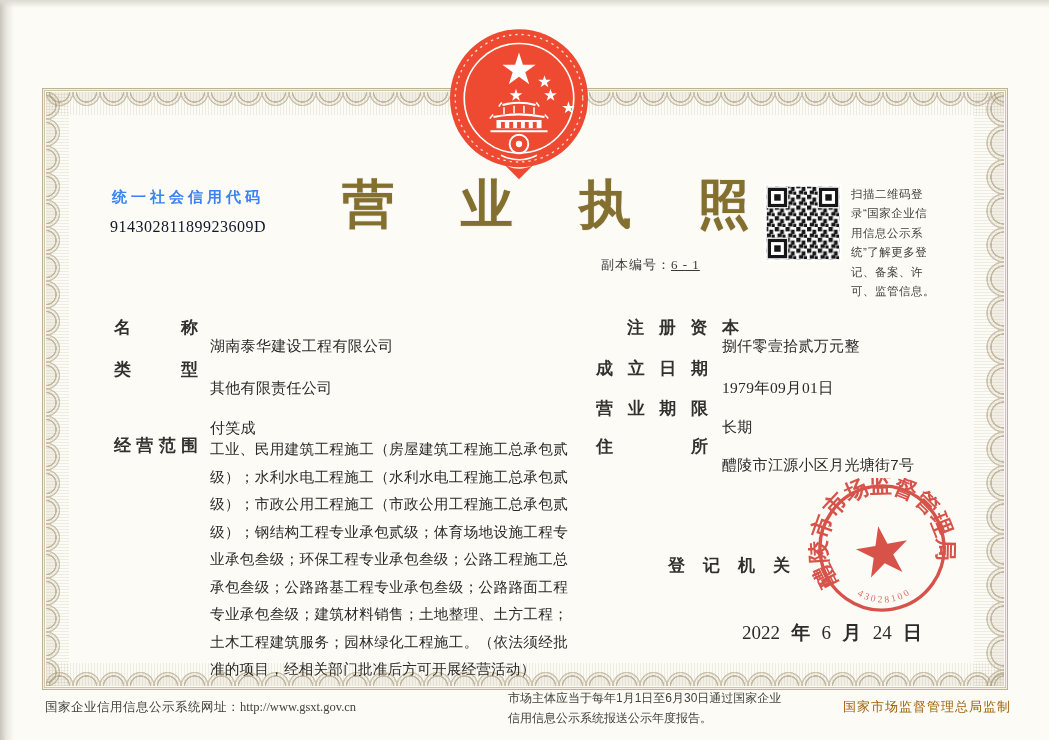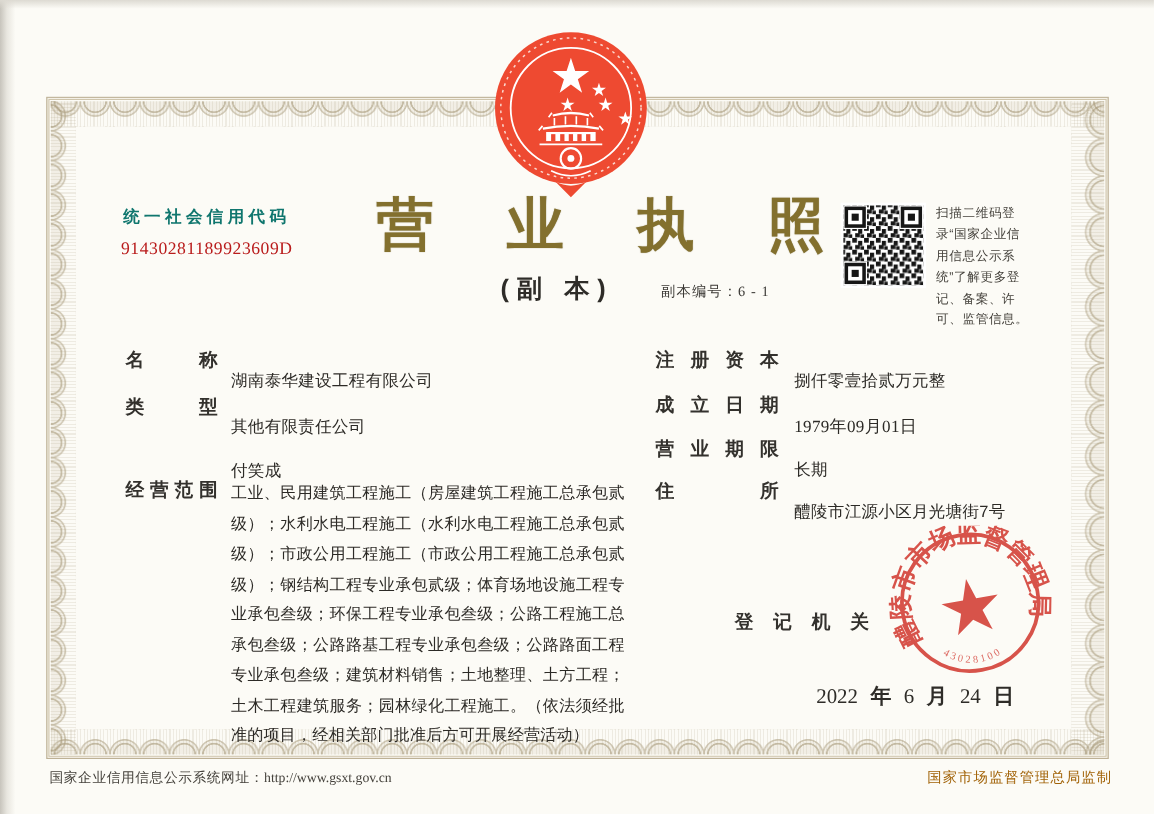--- a/index.html
+++ b/index.html
@@ -32,29 +32,29 @@
     background-image:radial-gradient(circle at 0px 50%,rgba(189,177,148,.20) 0 9px,rgba(168,154,122,.8) 9.5px 10.5px,rgba(189,177,148,.18) 11px 12.5px,rgba(168,154,122,.65) 13px 13.8px,transparent 14.5px),
       repeating-linear-gradient(0deg,rgba(176,164,136,.22) 0 1px,transparent 1px 3px);
     background-size:23px 27px,auto;background-repeat:repeat-y;}
   .strip.right{right:3px;width:30px;
     background-image:radial-gradient(circle at 30px 50%,rgba(189,177,148,.20) 0 12px,rgba(168,154,122,.8) 12.5px 13.5px,rgba(189,177,148,.18) 14px 16px,rgba(168,154,122,.65) 16.5px 17.4px,transparent 18px),
       repeating-linear-gradient(0deg,rgba(176,164,136,.22) 0 1px,transparent 1px 3px);
     background-size:30px 34px,auto;background-repeat:repeat-y;}
 
   
   .abs{position:absolute;}
-  .credit-label{left:112px;top:188px;font-size:15px;font-weight:700;letter-spacing:4px;color:#0f766e;}
-  .credit-value{left:110px;top:218px;font-family:"Liberation Serif","DejaVu Serif",serif;font-size:16px;color:#b91c1c;letter-spacing:.5px;}
+  .credit-label{left:112px;top:188px;font-size:15px;font-weight:700;letter-spacing:4px;color:#3b82f6;}
+  .credit-value{left:110px;top:218px;font-family:"Liberation Serif","DejaVu Serif",serif;font-size:16px;color:#0f172a;letter-spacing:.5px;}
 
   .title{left:306px;top:170px;width:480px;text-align:center;
     font-size:52px;font-weight:900;letter-spacing:26px;padding-left:26px;box-sizing:border-box;
     color:#83702e;text-shadow:0 0 1px rgba(90,75,25,.55);}
   .subtitle{left:455px;top:247px;font-size:23px;font-weight:700;letter-spacing:7px;color:#2e2c28;}
   .copy-no{left:601px;top:256px;font-size:13px;color:#3b3935;letter-spacing:1px;}
-  .copy-no b{font-weight:400;font-family:"Liberation Serif","DejaVu Serif",serif;}
+  .copy-no b{font-weight:400;font-family:"Liberation Serif","DejaVu Serif",serif;text-decoration:underline;}
 
   .qr{left:764px;top:184px;}
   .qr-caption{left:851px;top:185px;width:84px;font-size:11.5px;line-height:19.4px;color:#45423c;letter-spacing:.5px;}
 
   .flabel{display:inline-block;text-align:justify;text-align-last:justify;-moz-text-align-last:justify;
     font-weight:700;font-size:17px;color:#33312d;}
   .flabel.w-left{width:84px;}
   .flabel.w-right{width:112px;}
   .fvalue{font-size:15px;color:#2c2a26;letter-spacing:.3px;margin-top:18px;}
   .fvalue.serif{font-family:"Liberation Serif","DejaVu Serif",serif;font-size:15.5px;}
@@ -120,21 +120,20 @@
     <circle cx="50" cy="78.5" r="6.2" fill="none" stroke="#ffffff" stroke-width="1.3"></circle>
     <circle cx="50" cy="78.5" r="2.1" fill="#ffffff"></circle>
     <path d="M38 86 Q50 92 62 86" stroke="#ffffff" stroke-width="1" fill="none"></path>
     <path d="M40.5 92.5 L50 102 L59.5 92.5 Q50 97.5 40.5 92.5 Z" fill="#ee4a31"></path>
   </svg>
 
   <div class="abs credit-label">统一社会信用代码</div>
   <div class="abs credit-value">91430281189923609D</div>
 
   <div class="abs title">营 业 执 照</div>
-  <div class="abs subtitle">(副  本)</div>
   <div class="abs copy-no"><span>副本编号：</span><b>6 - 1</b></div>
 
   <svg class="abs qr" width="78" height="78" viewBox="0 0 29 29">
     <rect width="29" height="29" fill="#ffffff"></rect>
     <defs>
       <pattern id="qrn" width="4" height="4" patternUnits="userSpaceOnUse">
         <rect width="4" height="4" fill="#ffffff"></rect>
         <rect x="0" y="0" width="1.6" height="1.6" fill="#161616"></rect>
         <rect x="2" y="1" width="1.4" height="1.6" fill="#161616"></rect>
         <rect x="1" y="2.4" width="1.6" height="1.4" fill="#161616"></rect>
@@ -169,21 +168,21 @@
   </div>
   <div class="abs fvalue" style="left:210px;top:361px;text-align:right;">其他有限责任公司</div>
 
   <div class="abs fvalue" style="left:210px;top:401px;">付笑成</div>
 
   <div class="abs" style="left:114px;top:434px;">
     <span class="flabel w-left">经营范围</span>
   </div>
   <div class="abs scope">工业、民用建筑工程施工（房屋建筑工程施工总承包贰级）；水利水电工程施工（水利水电工程施工总承包贰级）；市政公用工程施工（市政公用工程施工总承包贰级）；钢结构工程专业承包贰级；体育场地设施工程专业承包叁级；环保工程专业承包叁级；公路工程施工总承包叁级；公路路基工程专业承包叁级；公路路面工程专业承包叁级；建筑材料销售；土地整理、土方工程；土木工程建筑服务；园林绿化工程施工。（依法须经批准的项目，经相关部门批准后方可开展经营活动）</div>
 
-  <div class="abs" style="left:596px;top:316px;">
+  <div class="abs" style="left:627px;top:316px;">
     <span class="flabel w-right">注册资本</span>
   </div>
   <div class="abs fvalue" style="left:722px;top:319px;">捌仟零壹拾贰万元整</div>
 
   <div class="abs" style="left:596px;top:357px;">
     <span class="flabel w-right">成立日期</span>
   </div>
   <div class="abs fvalue serif" style="left:722px;top:360px;">1979年09月01日</div>
 
   <div class="abs" style="left:596px;top:397px;">
@@ -220,14 +219,15 @@
     <span class="unit">年</span>
     <span class="num">6</span>
     <span class="unit">月</span>
     <span class="num">24</span>
     <span class="unit">日</span>
   </div>
 
   <div class="abs footer-left">
     <span>国家企业信用信息公示系统网址：</span><span class="url">http://www.gsxt.gov.cn</span>
   </div>
+  <div class="abs footer-mid">市场主体应当于每年1月1日至6月30日通过国家企业信用信息公示系统报送公示年度报告。</div>
   <div class="abs footer-right">国家市场监督管理总局监制</div>
 </div>
 
 </body></html>

